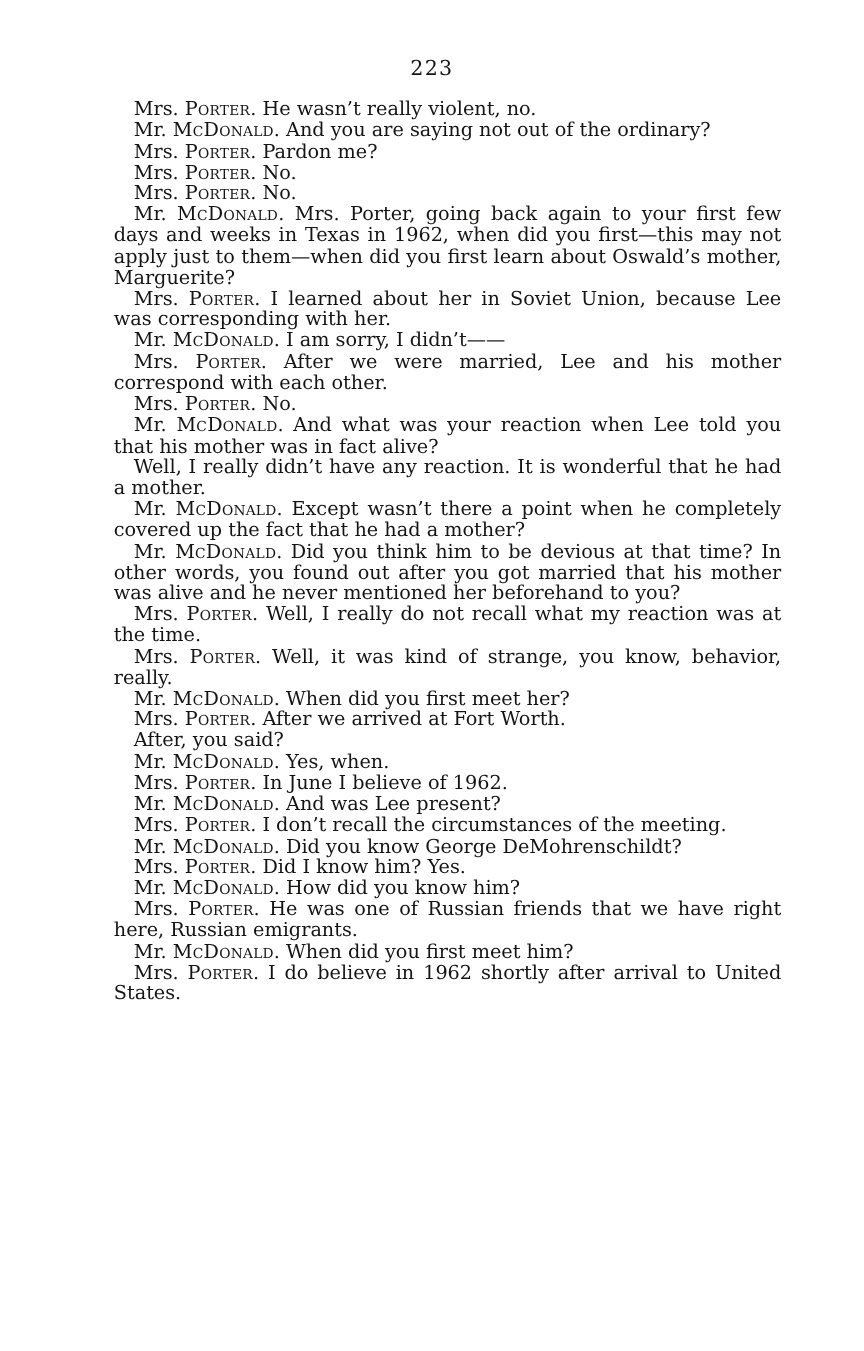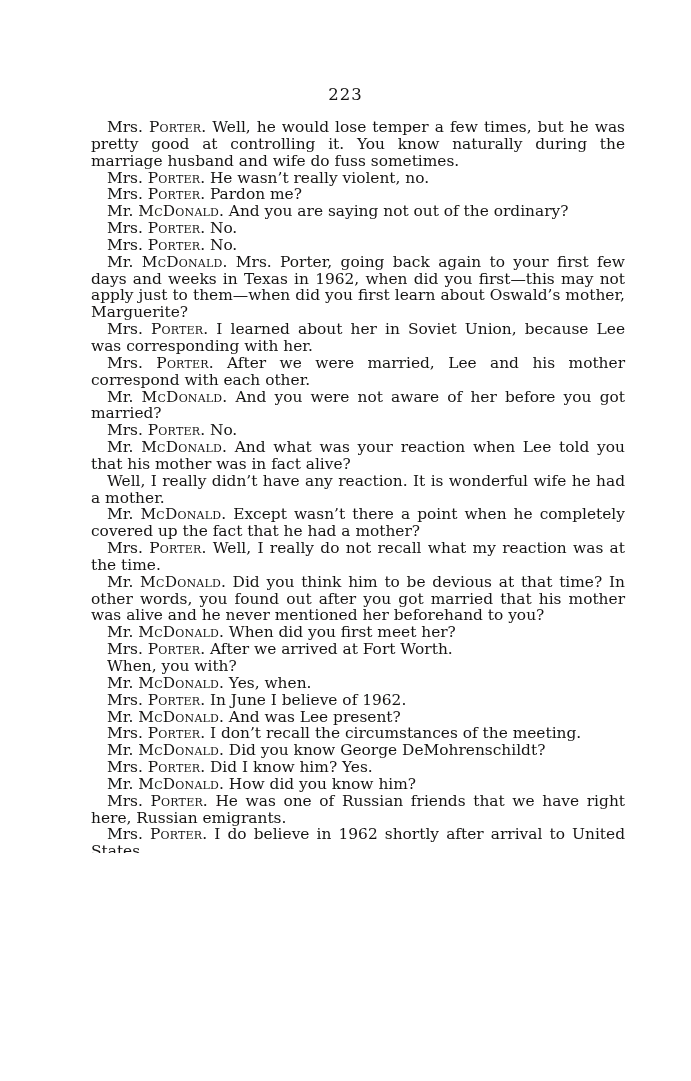--- a/index.html
+++ b/index.html
@@ -8,21 +8,20 @@
     background: #ffffff;
   }
   .page {
     position: relative;
     width: 691px;
     height: 813px;
     background: #ffffff;
     color: #151413;
     font-family: "DejaVu Serif", "Liberation Serif", serif;
     overflow: hidden;
-    margin-top: 40px;
   }
   .page-number {
     position: absolute;
     top: 45px;
     left: 0;
     width: 100%;
     text-align: center;
     font-size: 16.5px;
     letter-spacing: 1px;
   }
@@ -44,42 +43,43 @@
     font-variant: small-caps;
     letter-spacing: 0.2px;
   }
 </style>
 </head>
 <body>
 
 <div class="page">
   <div class="page-number">223</div>
   <div class="text-block">
-      <p><span>Mrs. </span><span class="sc">Porter</span>. Well, he would lose temper a few times, but he was pretty good at controlling it. You know naturally during the marriage husband and wife do fuss sometimes.</p>
       <p><span>Mrs. </span><span class="sc">Porter</span>. He wasn’t really violent, no.</p>
+      <p><span>Mr. </span><span class="sc">McDonald</span>. And you are saying not out of the ordinary?</p>
       <p><span>Mrs. </span><span class="sc">Porter</span>. Pardon me?</p>
-      <p><span>Mr. </span><span class="sc">McDonald</span>. And you are saying not out of the ordinary?</p>
       <p><span>Mrs. </span><span class="sc">Porter</span>. No.</p>
       <p><span>Mrs. </span><span class="sc">Porter</span>. No.</p>
       <p><span>Mr. </span><span class="sc">McDonald</span>. Mrs. Porter, going back again to your first few days and weeks in Texas in 1962, when did you first—this may not apply just to them—when did you first learn about Oswald’s mother, Marguerite?</p>
       <p><span>Mrs. </span><span class="sc">Porter</span>. I learned about her in Soviet Union, because Lee was corresponding with her.</p>
+      <p><span>Mr. </span><span class="sc">McDonald</span>. I am sorry, I didn’t——</p>
       <p><span>Mrs. </span><span class="sc">Porter</span>. After we were married, Lee and his mother correspond with each other.</p>
-      <p><span>Mr. </span><span class="sc">McDonald</span>. And you were not aware of her before you got married?</p>
       <p><span>Mrs. </span><span class="sc">Porter</span>. No.</p>
       <p><span>Mr. </span><span class="sc">McDonald</span>. And what was your reaction when Lee told you that his mother was in fact alive?</p>
-      <p>Well, I really didn’t have any reaction. It is wonderful wife he had a mother.</p>
+      <p>Well, I really didn’t have any reaction. It is wonderful that he had a mother.</p>
       <p><span>Mr. </span><span class="sc">McDonald</span>. Except wasn’t there a point when he completely covered up the fact that he had a mother?</p>
+      <p><span>Mr. </span><span class="sc">McDonald</span>. Did you think him to be devious at that time? In other words, you found out after you got married that his mother was alive and he never mentioned her beforehand to you?</p>
       <p><span>Mrs. </span><span class="sc">Porter</span>. Well, I really do not recall what my reaction was at the time.</p>
-      <p><span>Mr. </span><span class="sc">McDonald</span>. Did you think him to be devious at that time? In other words, you found out after you got married that his mother was alive and he never mentioned her beforehand to you?</p>
+      <p><span>Mrs. </span><span class="sc">Porter</span>. Well, it was kind of strange, you know, behavior, really.</p>
       <p><span>Mr. </span><span class="sc">McDonald</span>. When did you first meet her?</p>
       <p><span>Mrs. </span><span class="sc">Porter</span>. After we arrived at Fort Worth.</p>
-      <p>When, you with?</p>
+      <p>After, you said?</p>
       <p><span>Mr. </span><span class="sc">McDonald</span>. Yes, when.</p>
       <p><span>Mrs. </span><span class="sc">Porter</span>. In June I believe of 1962.</p>
       <p><span>Mr. </span><span class="sc">McDonald</span>. And was Lee present?</p>
       <p><span>Mrs. </span><span class="sc">Porter</span>. I don’t recall the circumstances of the meeting.</p>
       <p><span>Mr. </span><span class="sc">McDonald</span>. Did you know George DeMohrenschildt?</p>
       <p><span>Mrs. </span><span class="sc">Porter</span>. Did I know him? Yes.</p>
       <p><span>Mr. </span><span class="sc">McDonald</span>. How did you know him?</p>
       <p><span>Mrs. </span><span class="sc">Porter</span>. He was one of Russian friends that we have right here, Russian emigrants.</p>
+      <p><span>Mr. </span><span class="sc">McDonald</span>. When did you first meet him?</p>
       <p><span>Mrs. </span><span class="sc">Porter</span>. I do believe in 1962 shortly after arrival to United States.</p>
     </div>
 </div>
 
 </body></html>

